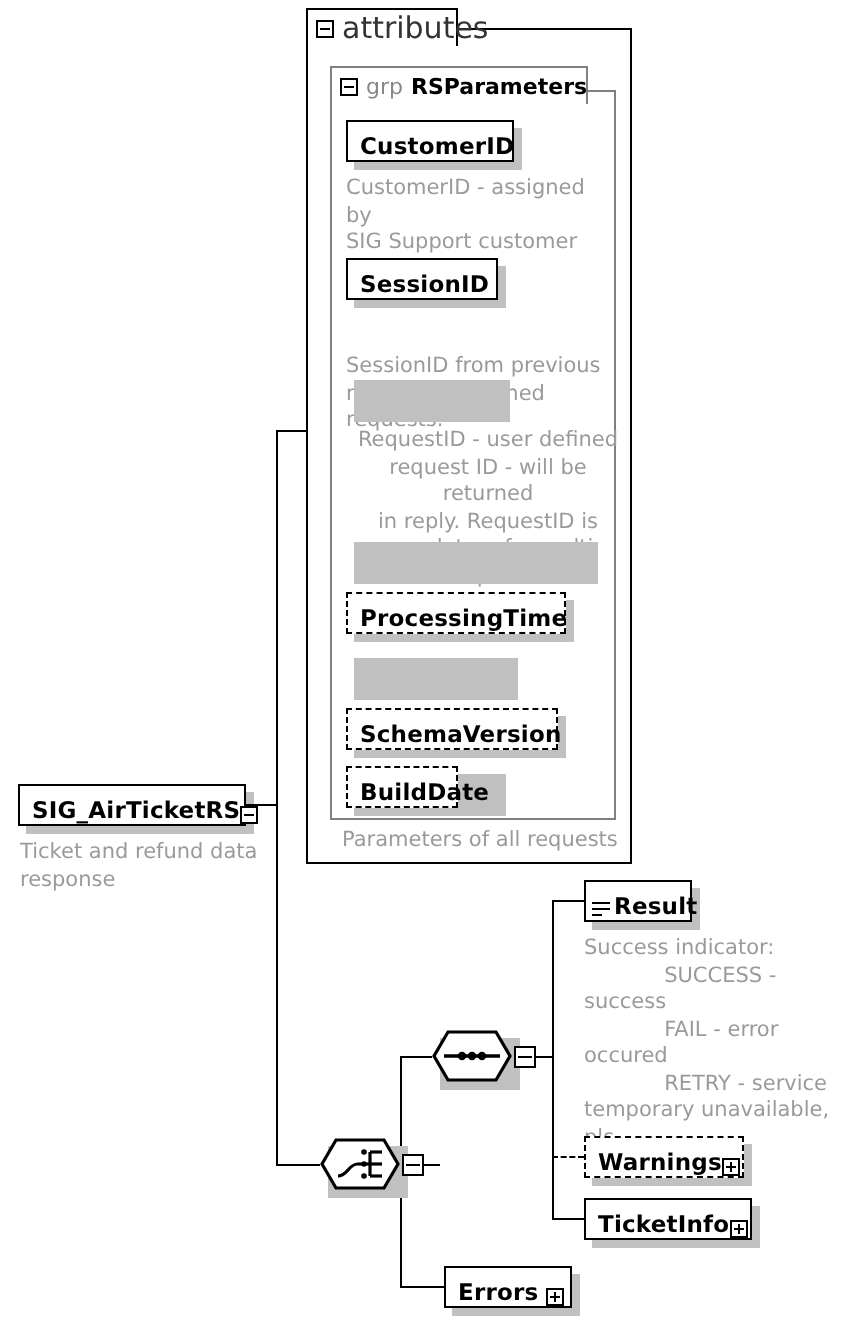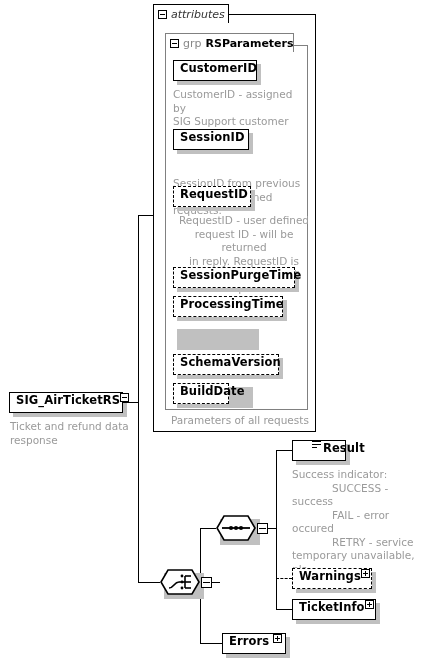--- a/index.html
+++ b/index.html
@@ -52,22 +52,21 @@
     box-sizing: border-box;
     height: 19px;
     display: flex;
     align-items: center;
     padding: 0 7px 0 4px;
     white-space: nowrap;
   }
   .panel-tab.inner { border: 1px solid #808080; border-bottom: none; }
 
   .tab-label-attrs {
-    font-size: 11px;
-    font-style: italic;
+    font-size: 15px;
     color: #333333;
     margin-left: 4px;
   }
   .tab-label-grp {
     font-size: 11px;
     color: #888888;
     margin-left: 4px;
     text-align: center;
   }
   .tab-label-grpname {
@@ -108,21 +107,21 @@
   }
 
   
   .node {
     position: absolute;
     box-sizing: border-box;
     background: #ffffff;
     border: 1px solid #000000;
     height: 21px;
     display: flex;
-    align-items: flex-start;
+    align-items: flex-end;
     padding: 0 6px;
     white-space: nowrap;
   }
   .node.optional { border: 1px dashed #000000; }
   .node .nlabel {
     font-size: 11.5px;
     font-weight: bold;
     color: #000000;
     letter-spacing: 0.1px;
   }
@@ -219,32 +218,26 @@
 identification</div>
 
   <div class="shadow" style="left:177px; top:133px; width:76px; height:21px;"></div>
   <div class="node" style="left:173px; top:129px; width:76px;">
     <span class="nlabel">SessionID</span>
   </div>
   <div class="annot" style="left:173px; top:141px; width:132px;margin-top:36px;">SessionID from previous
 reply for sessioned requests.</div>
 
   <div class="shadow" style="left:177px; top:190px; width:78px; height:21px;"></div>
-  <div class="node optional" style="left:173px; top:186px; width:78px;">
-    <span class="nlabel">RequestID</span>
-  </div>
   <div class="annot" style="left:176px; top:214px; width:136px;text-align:center;">RequestID - user defined
 request ID - will be returned
 in reply. RequestID is
 mandatory for multi request</div>
 
   <div class="shadow" style="left:177px; top:271px; width:122px; height:21px;"></div>
-  <div class="node optional" style="left:173px; top:267px; width:122px;">
-    <span class="nlabel">SessionPurgeTime</span>
-  </div>
 
   <div class="shadow" style="left:177px; top:300px; width:110px; height:21px;"></div>
   <div class="node optional" style="left:173px; top:296px; width:110px;">
     <span class="nlabel">ProcessingTime</span>
   </div>
 
   <div class="shadow" style="left:177px; top:329px; width:82px; height:21px;"></div>
 
   <div class="shadow" style="left:177px; top:358px; width:106px; height:21px;"></div>
   <div class="node optional" style="left:173px; top:354px; width:106px;">
@@ -308,21 +301,21 @@
     <div class="comp-toggle"></div>
   </div>
 
   <div class="line-h" style="left:268px; top:528px; width:8px;"></div>
   <div class="line-v" style="left:276px; top:450px; height:159px;"></div>
   <div class="line-h" style="left:276px; top:450px; width:16px;"></div>
   <div class="line-h dash" style="left:276px; top:578px; width:16px;"></div>
   <div class="line-h" style="left:276px; top:609px; width:16px;"></div>
 
   <div class="shadow" style="left:296px; top:444px; width:54px; height:21px;"></div>
-  <div class="node" style="left:292px; top:440px; width:54px; padding-left:19px;">
+  <div class="node" style="left:292px; top:440px; width:54px; padding-left:3px;">
     <span class="attr-mark">
       <i></i>
         <i></i>
         <i></i>
     </span>
     <span class="nlabel">Result</span>
   </div>
   <div class="annot" style="left:292px; top:468px; width:132px;">Success indicator:
             SUCCESS -
 success

